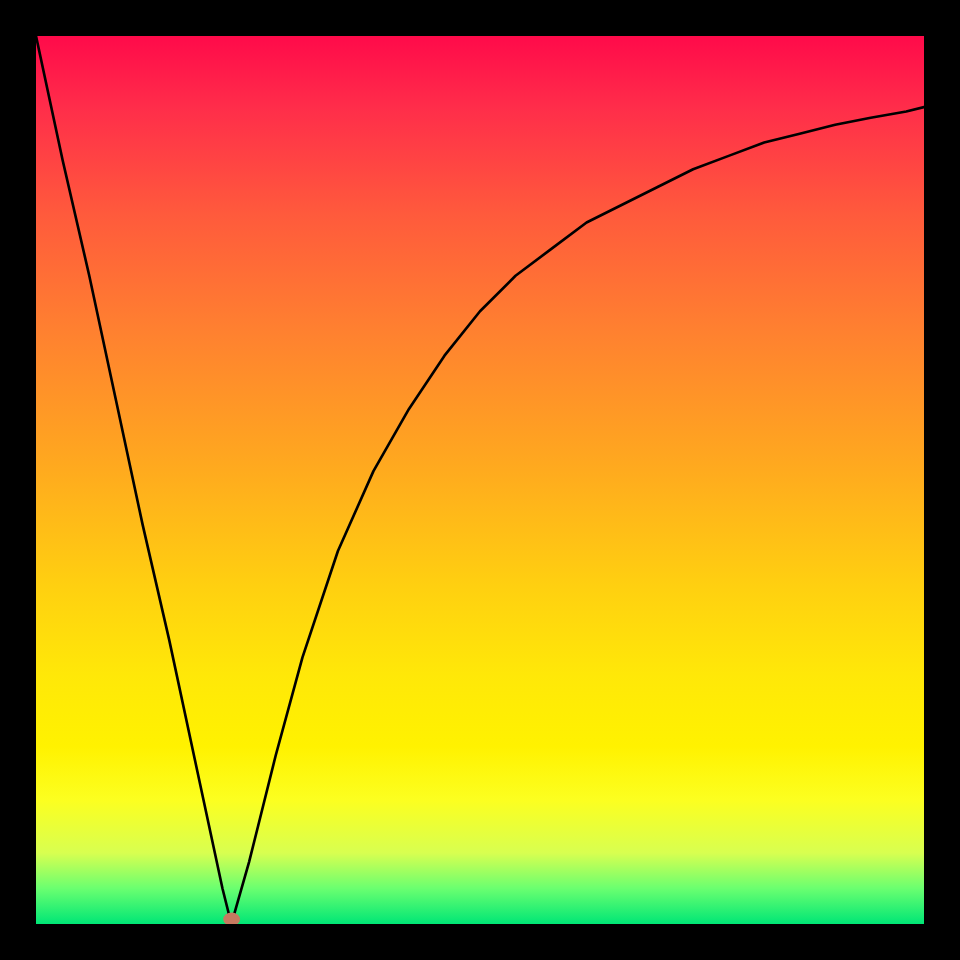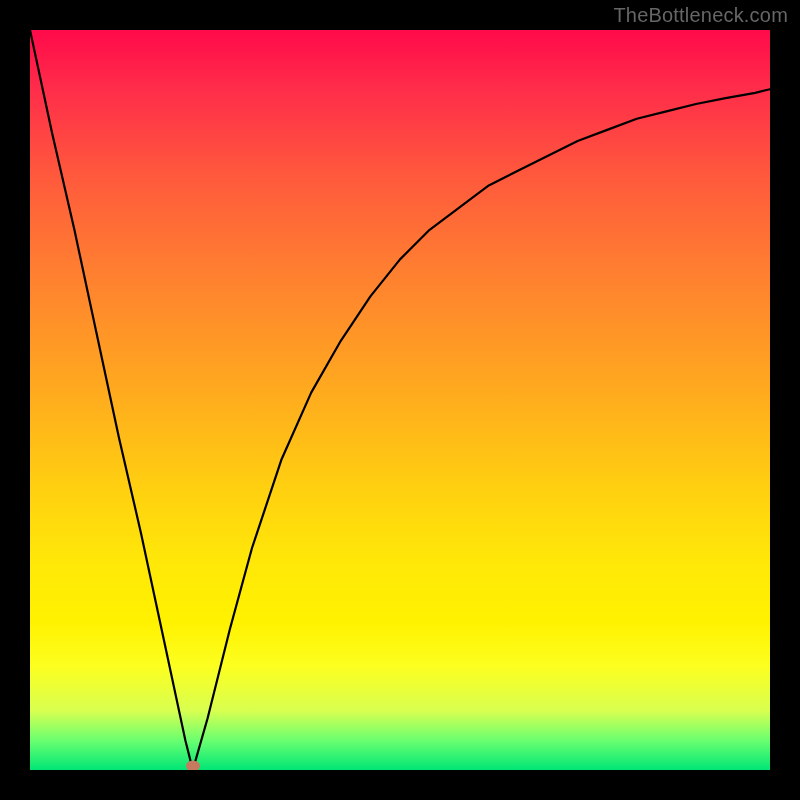--- a/index.html
+++ b/index.html
@@ -65,21 +65,20 @@
     border-radius: 50%;
     background: #c77a60;
     transform: translate(-50%, -50%);
   }
 </style>
 </head>
 <body>
 
 <div class="frame">
 
-  <div class="watermark">TheBottleneck.com</div>
 
   <div class="plot-area">
     <div class="gradient"></div>
 
     <svg class="curve" viewBox="0 0 740 740" preserveAspectRatio="none">
       <polyline id="curve-poly" fill="none" stroke="#000" stroke-width="2.2" stroke-linejoin="round" stroke-linecap="round" points="0.00,0.00 22.20,103.60 44.40,199.80 66.60,303.40 88.80,407.00 111.00,503.20 133.20,606.80 155.40,710.40 162.80,740.00 177.60,688.20 199.80,599.40 222.00,518.00 251.60,429.20 281.20,362.60 310.80,310.80 340.40,266.40 370.00,229.40 399.60,199.80 429.20,177.60 458.80,155.40 488.40,140.60 518.00,125.80 547.60,111.00 577.20,99.90 606.80,88.80 636.40,81.40 666.00,74.00 695.60,68.08 725.20,62.90 740.00,59.20"></polyline>
     </svg>
 
     <div class="bulb" id="bulb" style="left: 162.8px; top: 736px;"></div>
   </div>

